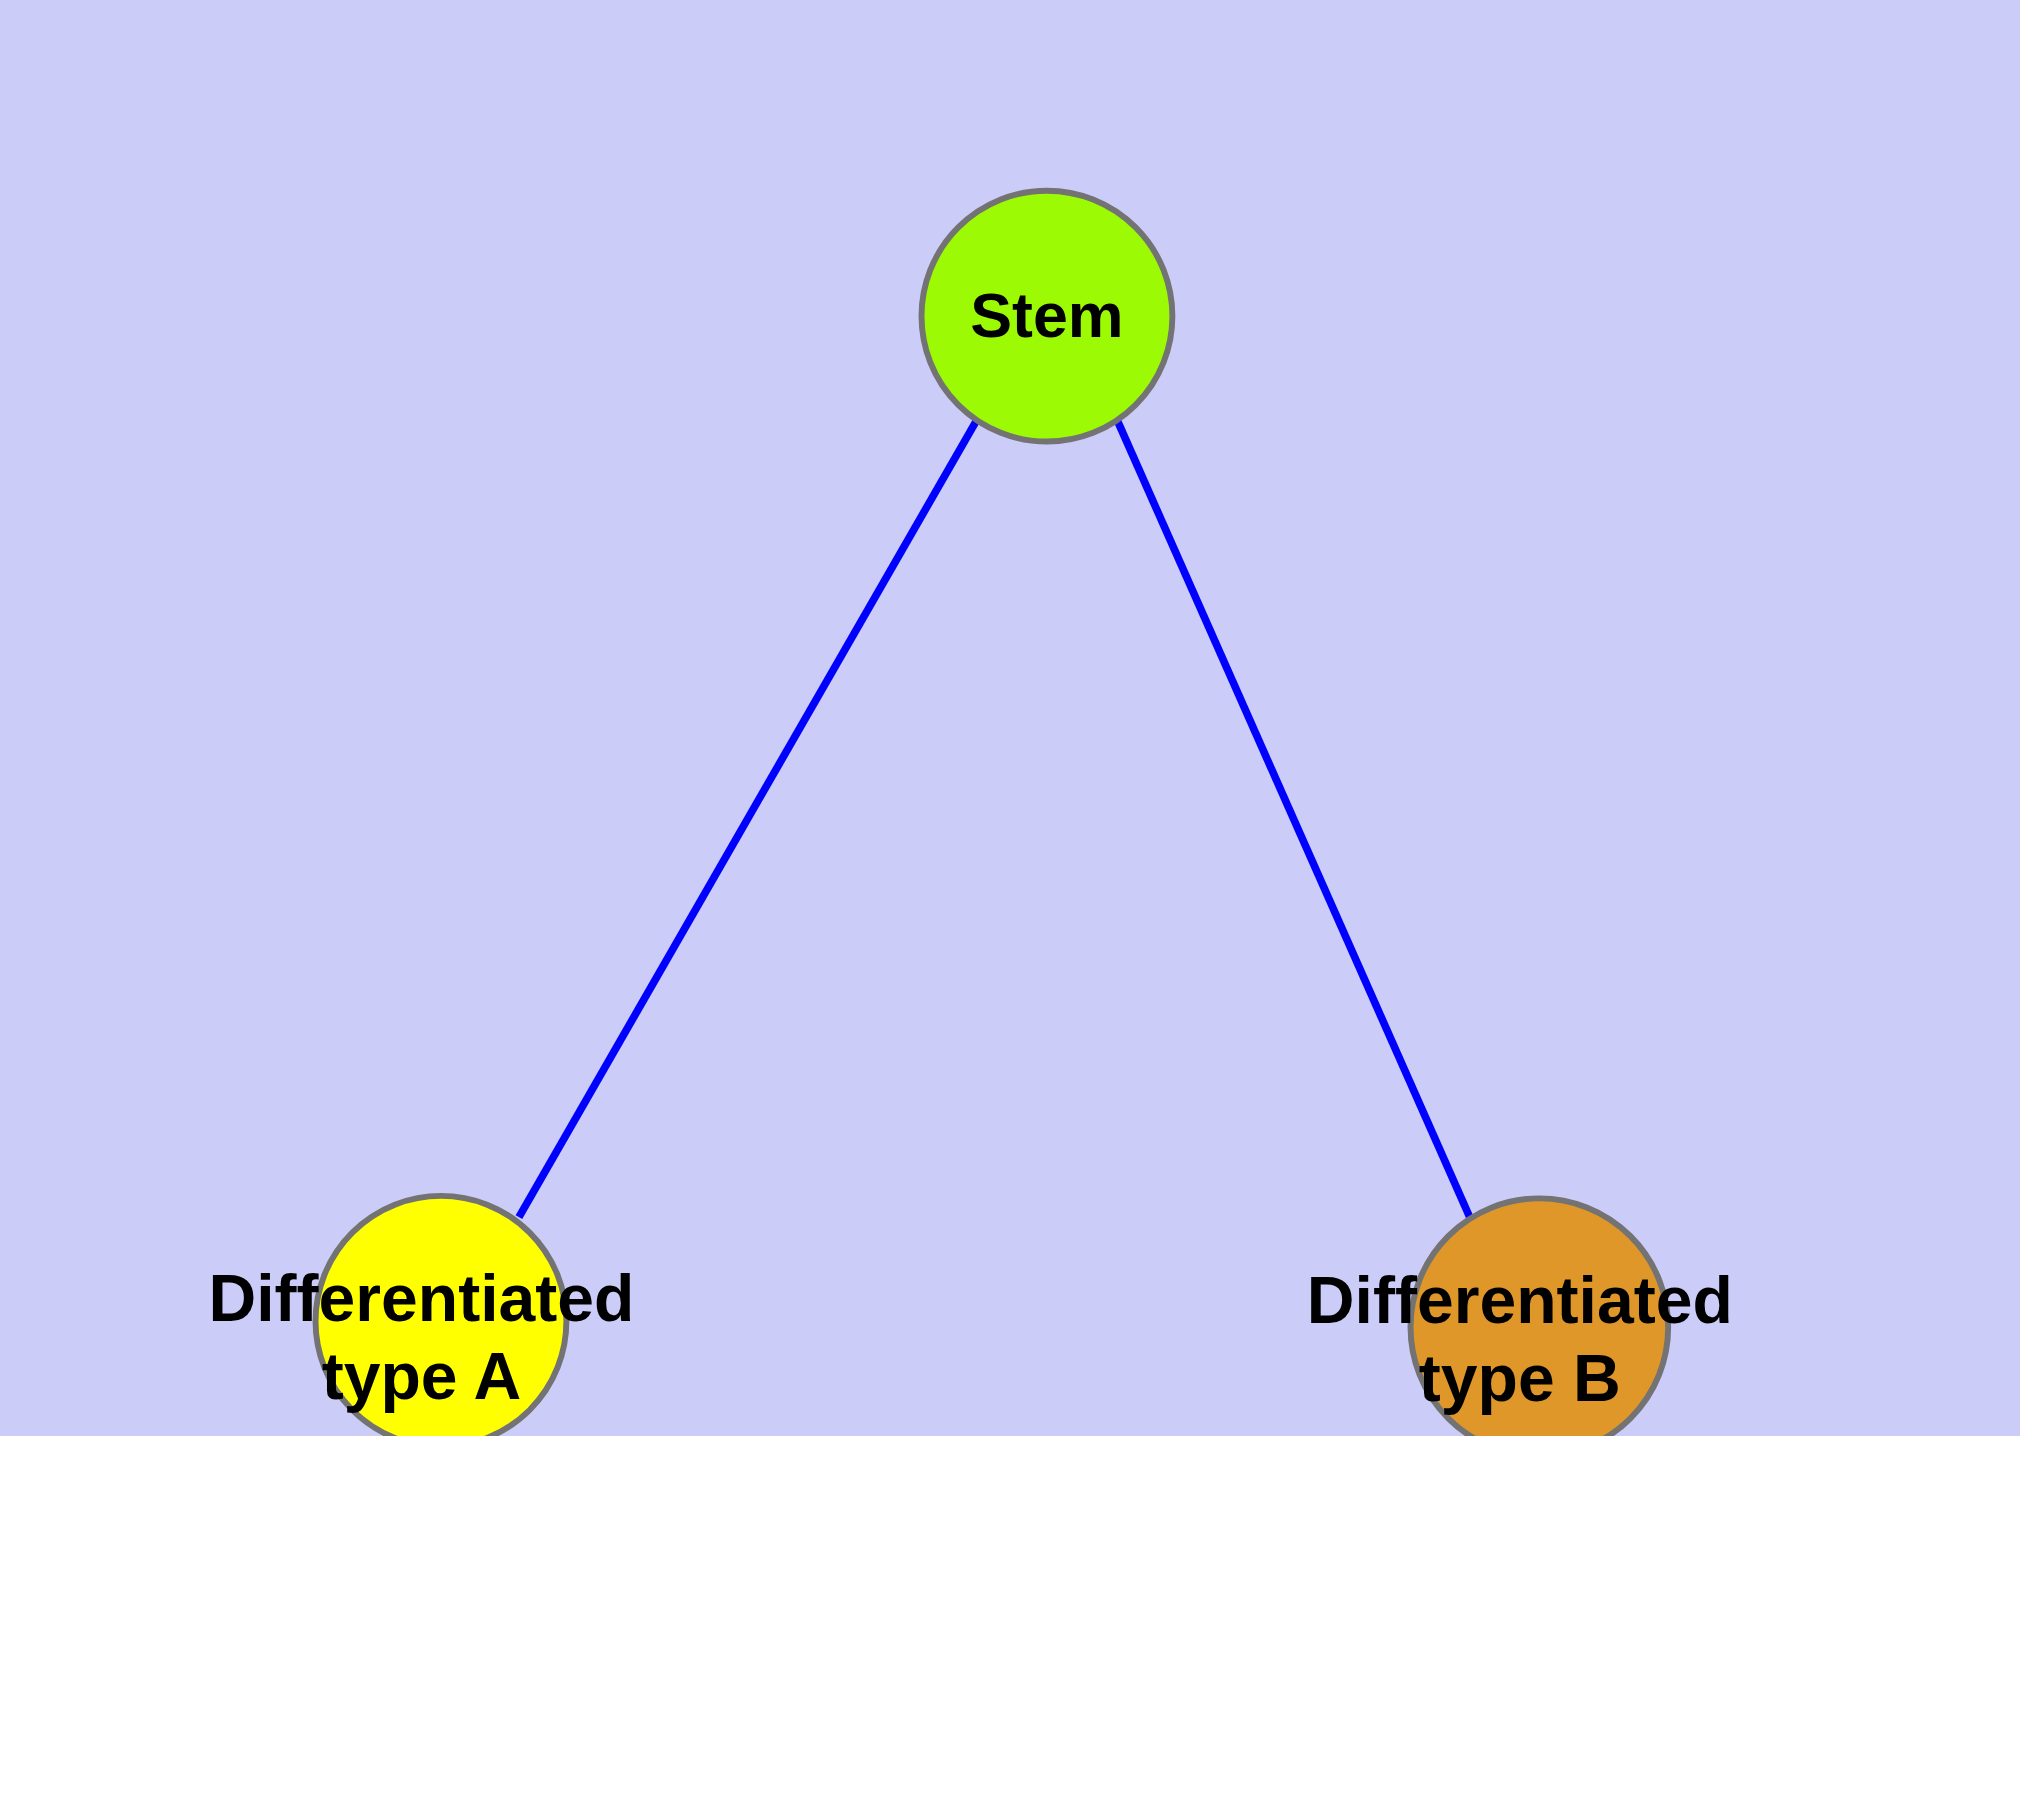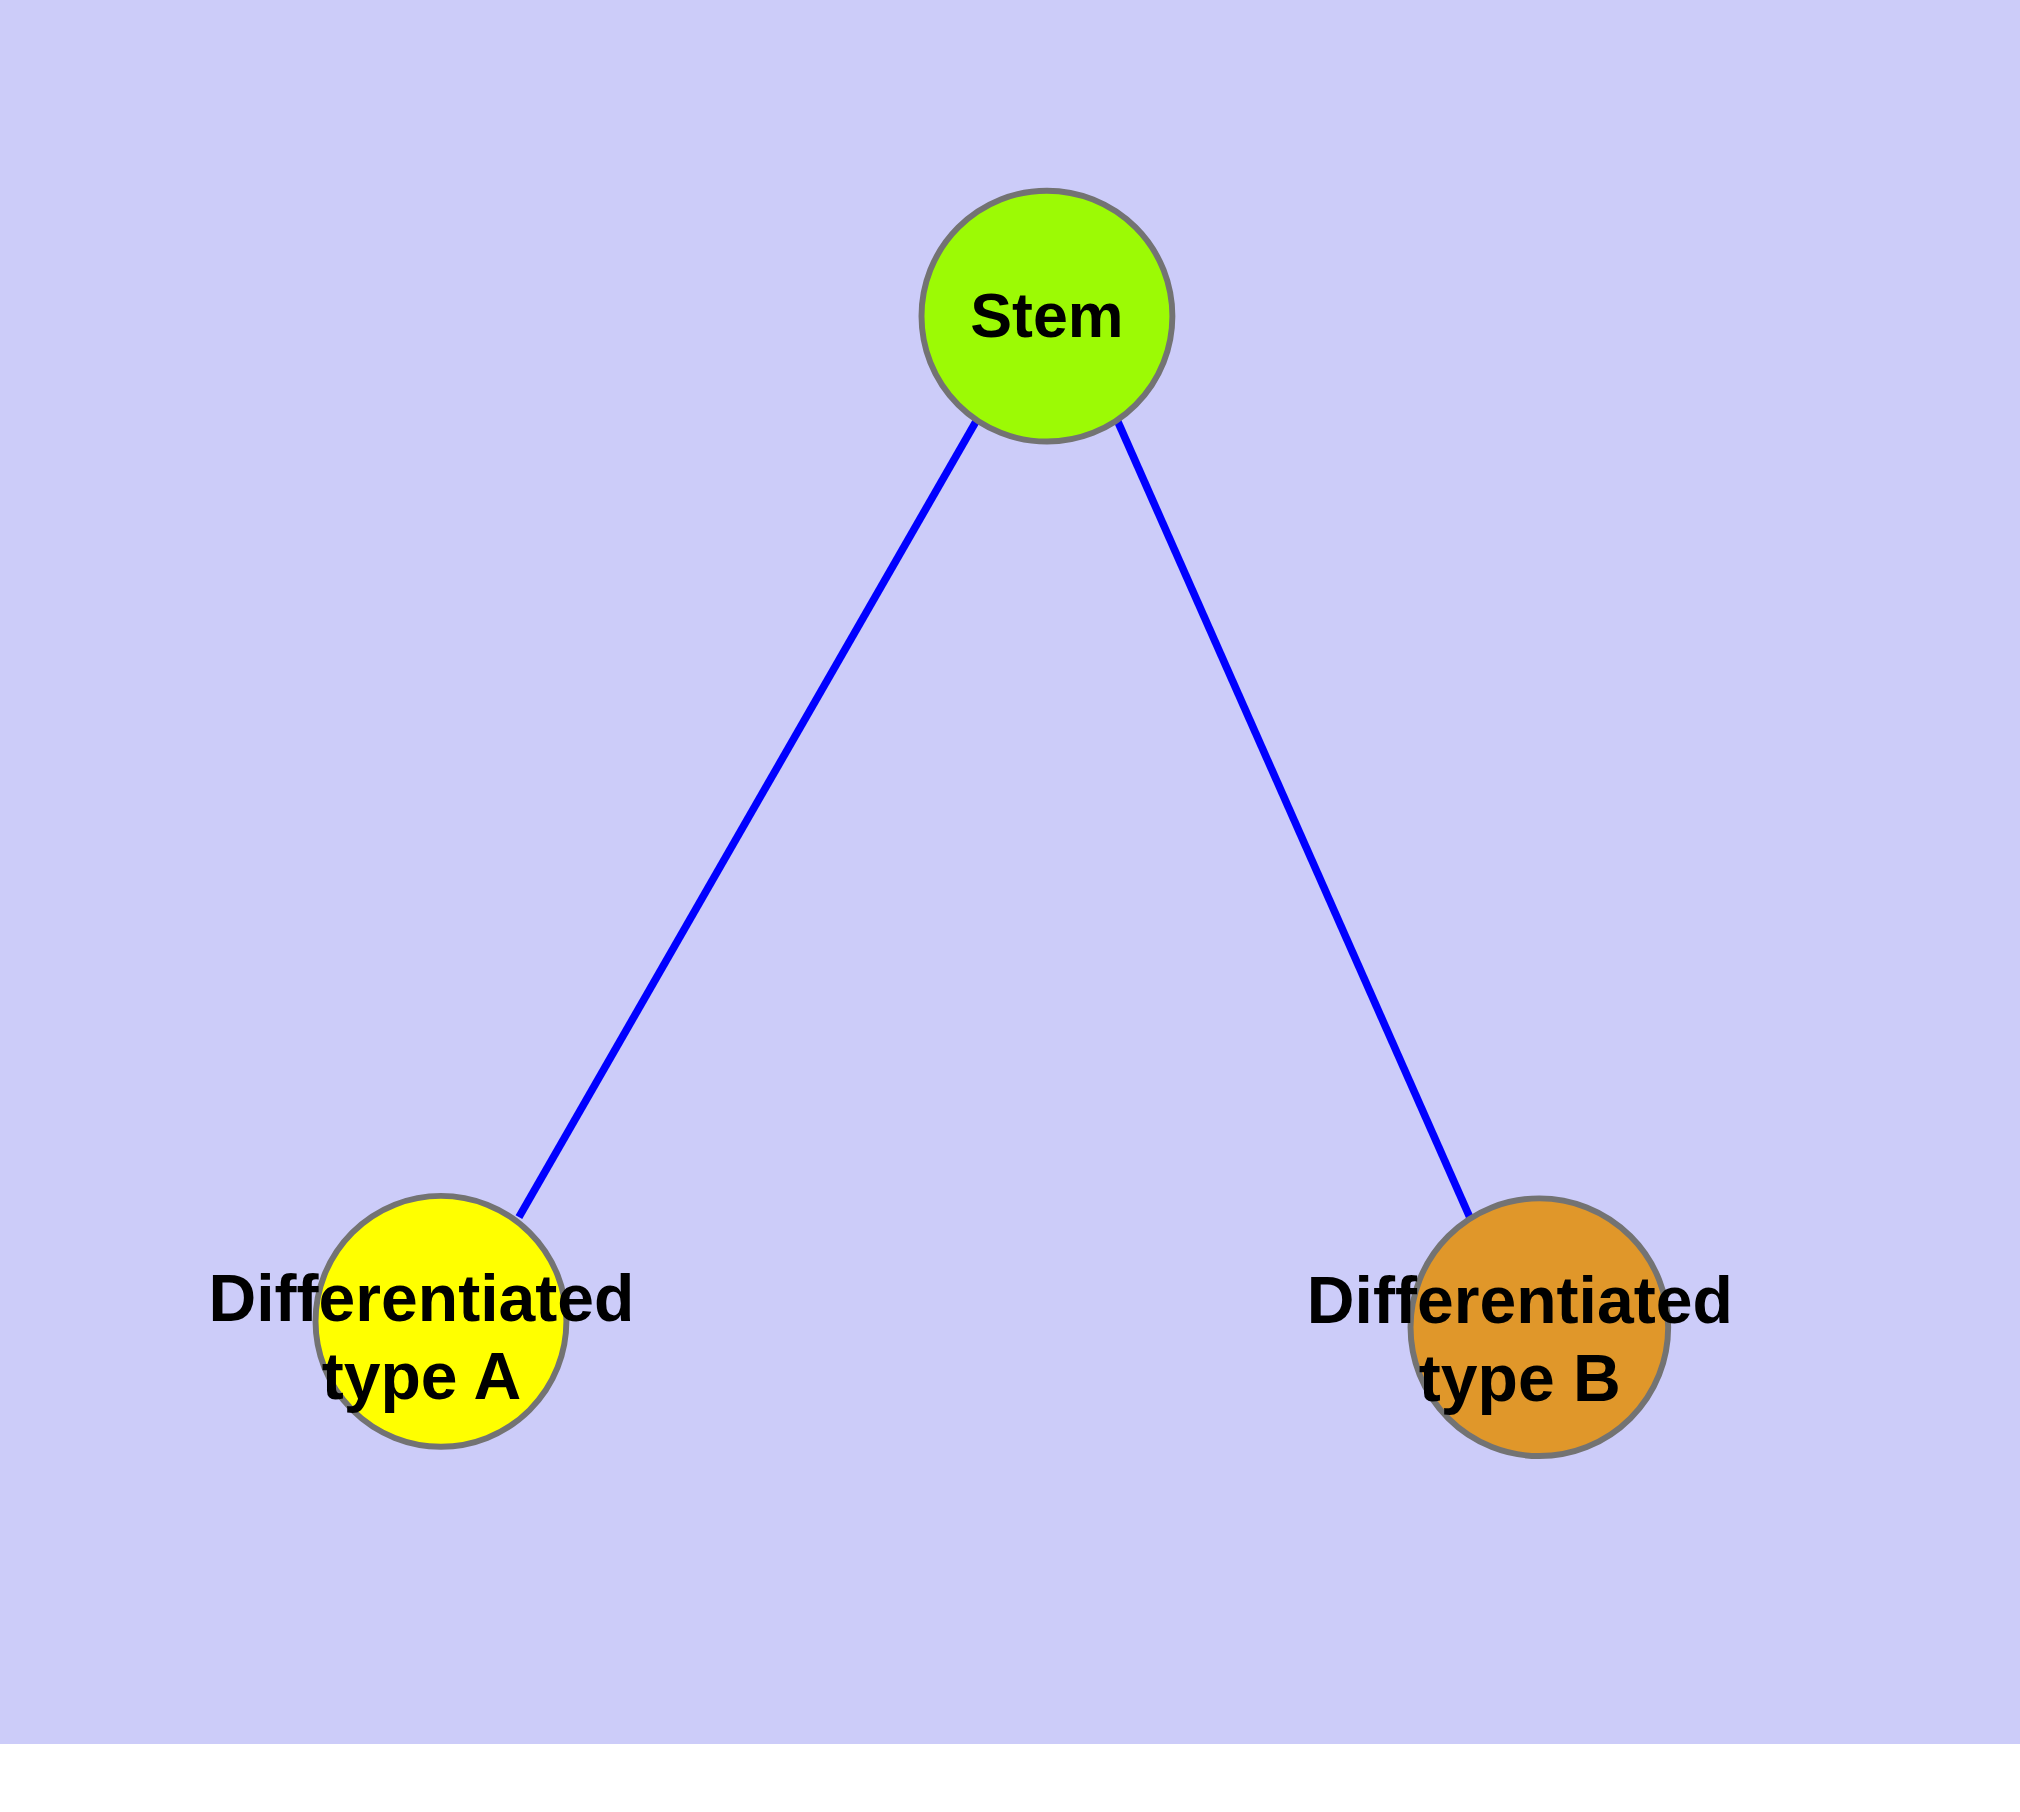--- a/index.html
+++ b/index.html
@@ -3,21 +3,21 @@
 <meta charset="utf-8">
 <style>
   html, body {
     margin: 0;
     padding: 0;
     background: #ffffff;
   }
   #canvas {
     position: relative;
     width: 2021px;
-    height: 1744px;
+    height: 1436px;
     background: #ccccf9;
     overflow: hidden;
     font-family: "Liberation Sans", sans-serif;
   }
   #graph-svg {
     position: absolute;
     left: 0;
     top: 0;
     width: 2021px;
     height: 1812px;

